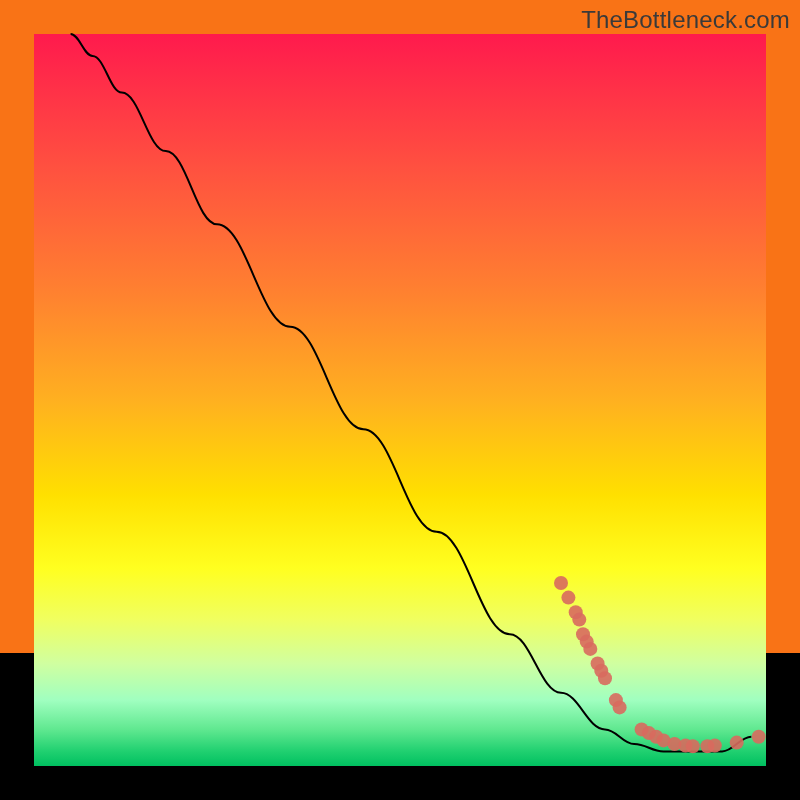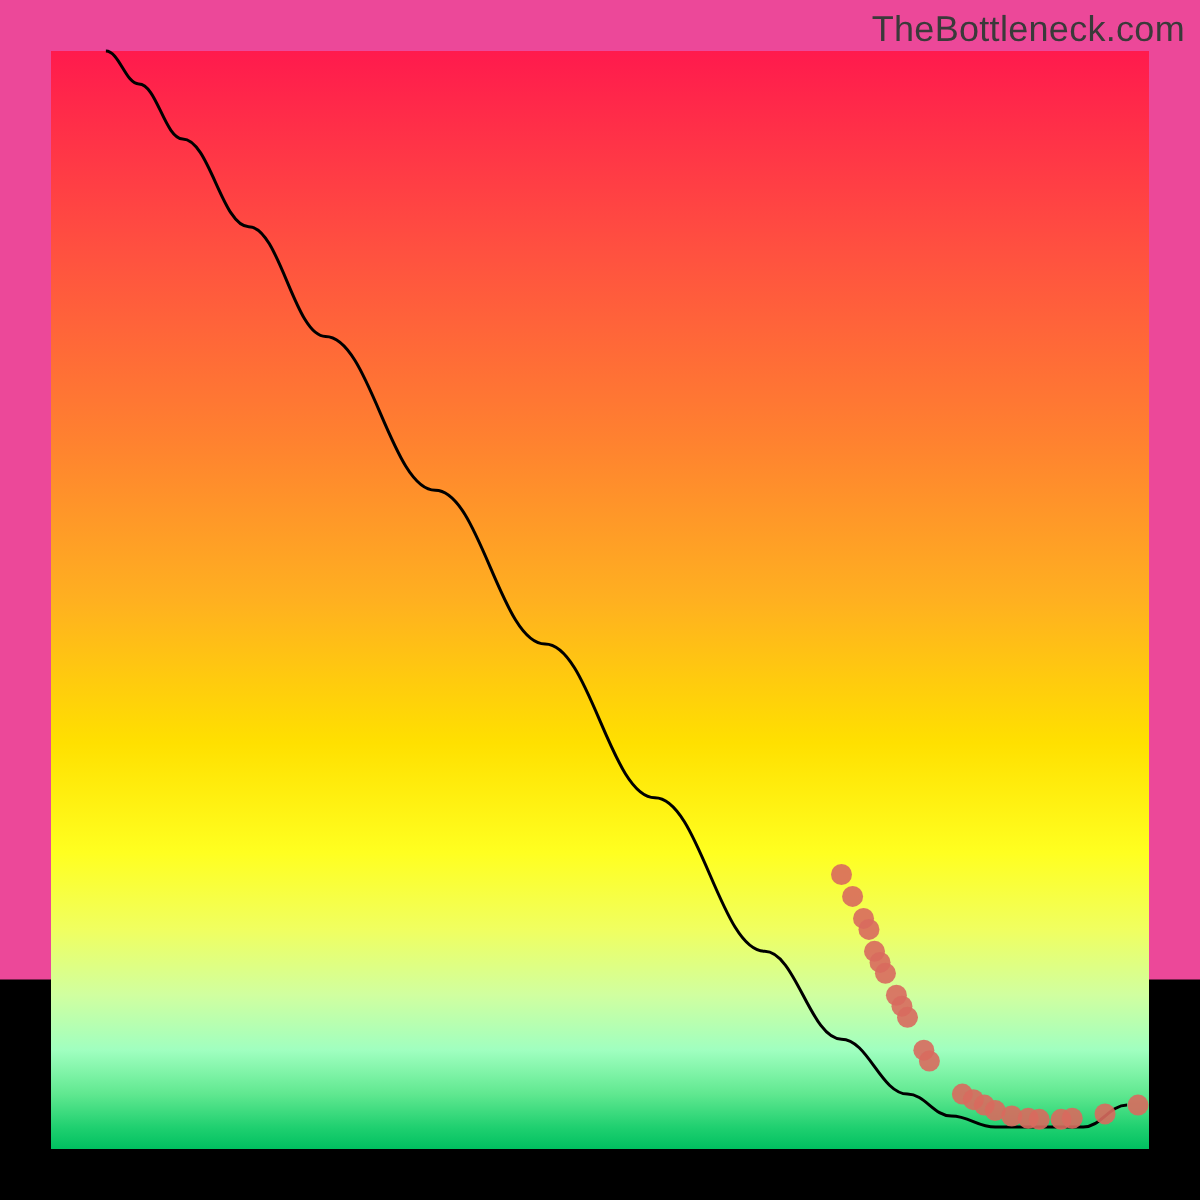--- a/index.html
+++ b/index.html
@@ -8,21 +8,21 @@
     width: 800px;
     height: 800px;
     background: #000;
     overflow: hidden;
     font-family: Arial, Helvetica, sans-serif;
   }
   .frame {
     position: relative;
     width: 800px;
     height: 653px;
-    background: #ec4899;
+    background: #f97316;
   }
   .plot {
     position: absolute;
     left: 34px;
     top: 34px;
     width: 732px;
     height: 732px;
     background: linear-gradient(
       to bottom,
       #ff1a4d 0%,

